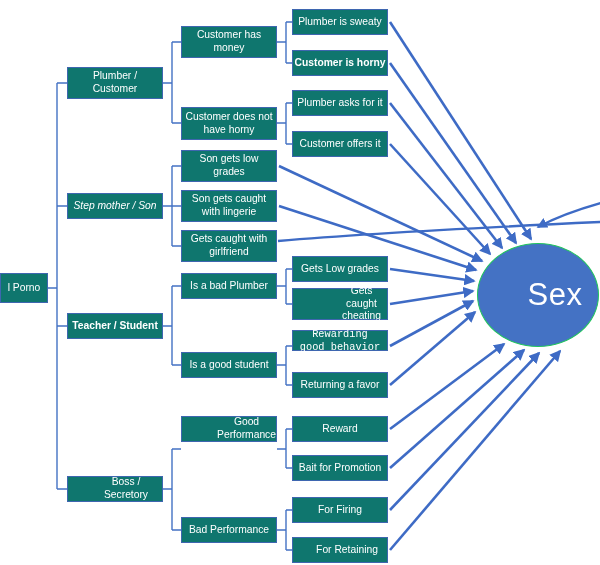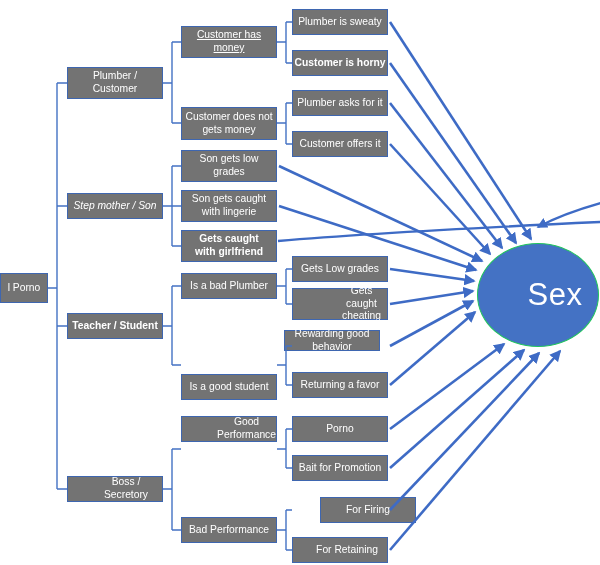--- a/index.html
+++ b/index.html
@@ -2,21 +2,21 @@
 <html><head>
 <meta charset="utf-8">
 <style>
   html,body{margin:0;padding:0;background:#ffffff;}
   #stage{
     position:relative;width:600px;height:565px;overflow:hidden;background:#ffffff;
     font-family:"Liberation Sans","DejaVu Sans",sans-serif;
   }
   .node{
     position:absolute;box-sizing:border-box;
-    background:#737373;border:1px solid #3e66b0;
+    background:#0f766e;border:1px solid #3e66b0;
     color:#ffffff;display:flex;align-items:center;justify-content:center;
     text-align:center;font-size:10.3px;line-height:1.22;padding:0 1px;
   }
   .node .inner{display:block;}
   .w70 .inner{max-width:70px;}
   .w82 .inner{max-width:82px;}
   .w90 .inner{max-width:90px;}
   #sink{
     position:absolute;left:477px;top:243px;width:120px;height:102px;
     background:#4472C4;border:1px solid #22c55e;border-radius:50%;
@@ -38,55 +38,55 @@
 
     <div class="node" style="left:0;top:273px;width:48px;height:30px;">l Porno</div>
 
     <div class="node w70" style="left:67px;top:67px;width:96px;height:32px;">
       <span class="inner">Plumber / Customer</span>
     </div>
     <div class="node" style="left:67px;top:193px;width:96px;height:26px;font-style:italic;">Step mother / Son</div>
     <div class="node" style="left:67px;top:313px;width:96px;height:26px;font-weight:bold;">Teacher / Student</div>
     <div class="node" style="left:67px;top:476px;width:96px;height:26px;padding-left:23px;">Boss / Secretory</div>
 
-    <div class="node w82" style="left:181px;top:26px;width:96px;height:32px;text-decoration:underline;">
+    <div class="node w82" style="left:181px;top:26px;width:96px;height:32px;">
       <span class="inner">Customer has money</span>
     </div>
     <div class="node w90" style="left:181px;top:107px;width:96px;height:33px;">
-      <span class="inner">Customer does not gets money</span>
+      <span class="inner">Customer does not have horny</span>
     </div>
     <div class="node w82" style="left:181px;top:150px;width:96px;height:32px;">
       <span class="inner">Son gets low grades</span>
     </div>
     <div class="node w82" style="left:181px;top:190px;width:96px;height:32px;">
       <span class="inner">Son gets caught with lingerie</span>
     </div>
-    <div class="node w82" style="left:181px;top:230px;width:96px;height:32px;font-weight:bold;">
+    <div class="node w82" style="left:181px;top:230px;width:96px;height:32px;">
       <span class="inner">Gets caught with girlfriend</span>
     </div>
     <div class="node" style="left:181px;top:273px;width:96px;height:26px;">Is a bad Plumber</div>
-    <div class="node" style="left:181px;top:352px;width:96px;height:26px;margin-top:22px;">Is a good student</div>
+    <div class="node" style="left:181px;top:352px;width:96px;height:26px;">Is a good student</div>
     <div class="node" style="left:181px;top:416px;width:96px;height:26px;padding-left:36px;">Good Performance</div>
     <div class="node" style="left:181px;top:517px;width:96px;height:26px;">Bad Performance</div>
 
     <div class="node" style="left:292px;top:9px;width:96px;height:26px;">Plumber is sweaty</div>
     <div class="node" style="left:292px;top:50px;width:96px;height:26px;font-weight:bold;">Customer is horny</div>
     <div class="node" style="left:292px;top:90px;width:96px;height:26px;">Plumber asks for it</div>
     <div class="node" style="left:292px;top:131px;width:96px;height:26px;">Customer offers it</div>
     <div class="node" style="left:292px;top:256px;width:96px;height:26px;">Gets Low grades</div>
     <div class="node w82" style="left:292px;top:288px;width:96px;height:32px;padding-left:44px;">
       <span class="inner">Gets caught cheating</span>
     </div>
-    <div class="node w82" style="left:284px;top:330px;width:96px;height:21px;">
+    <div class="node w82" style="left:292px;top:330px;width:96px;height:21px;font-family:Liberation Mono, monospace;">
       <span class="inner">Rewarding good behavior</span>
     </div>
     <div class="node" style="left:292px;top:372px;width:96px;height:26px;">Returning a favor</div>
-    <div class="node" style="left:292px;top:416px;width:96px;height:26px;">Porno</div>
+    <div class="node" style="left:292px;top:416px;width:96px;height:26px;">Reward</div>
     <div class="node" style="left:292px;top:455px;width:96px;height:26px;text-align:right;">Bait for Promotion</div>
-    <div class="node" style="left:292px;top:497px;width:96px;height:26px;margin-left:28px;">For Firing</div>
+    <div class="node" style="left:292px;top:497px;width:96px;height:26px;">For Firing</div>
     <div class="node" style="left:292px;top:537px;width:96px;height:26px;padding-left:15px;">For Retaining</div>
 
     <div id="sink">
       <span class="sink-label">Sex</span>
     </div>
   </div>
 
   <svg id="wires" width="600" height="565" viewBox="0 0 600 565">
     <defs>
       <marker id="ah" viewBox="0 0 10 10" refX="8.5" refY="5" markerWidth="4.4" markerHeight="4.4" orient="auto-start-reverse">

